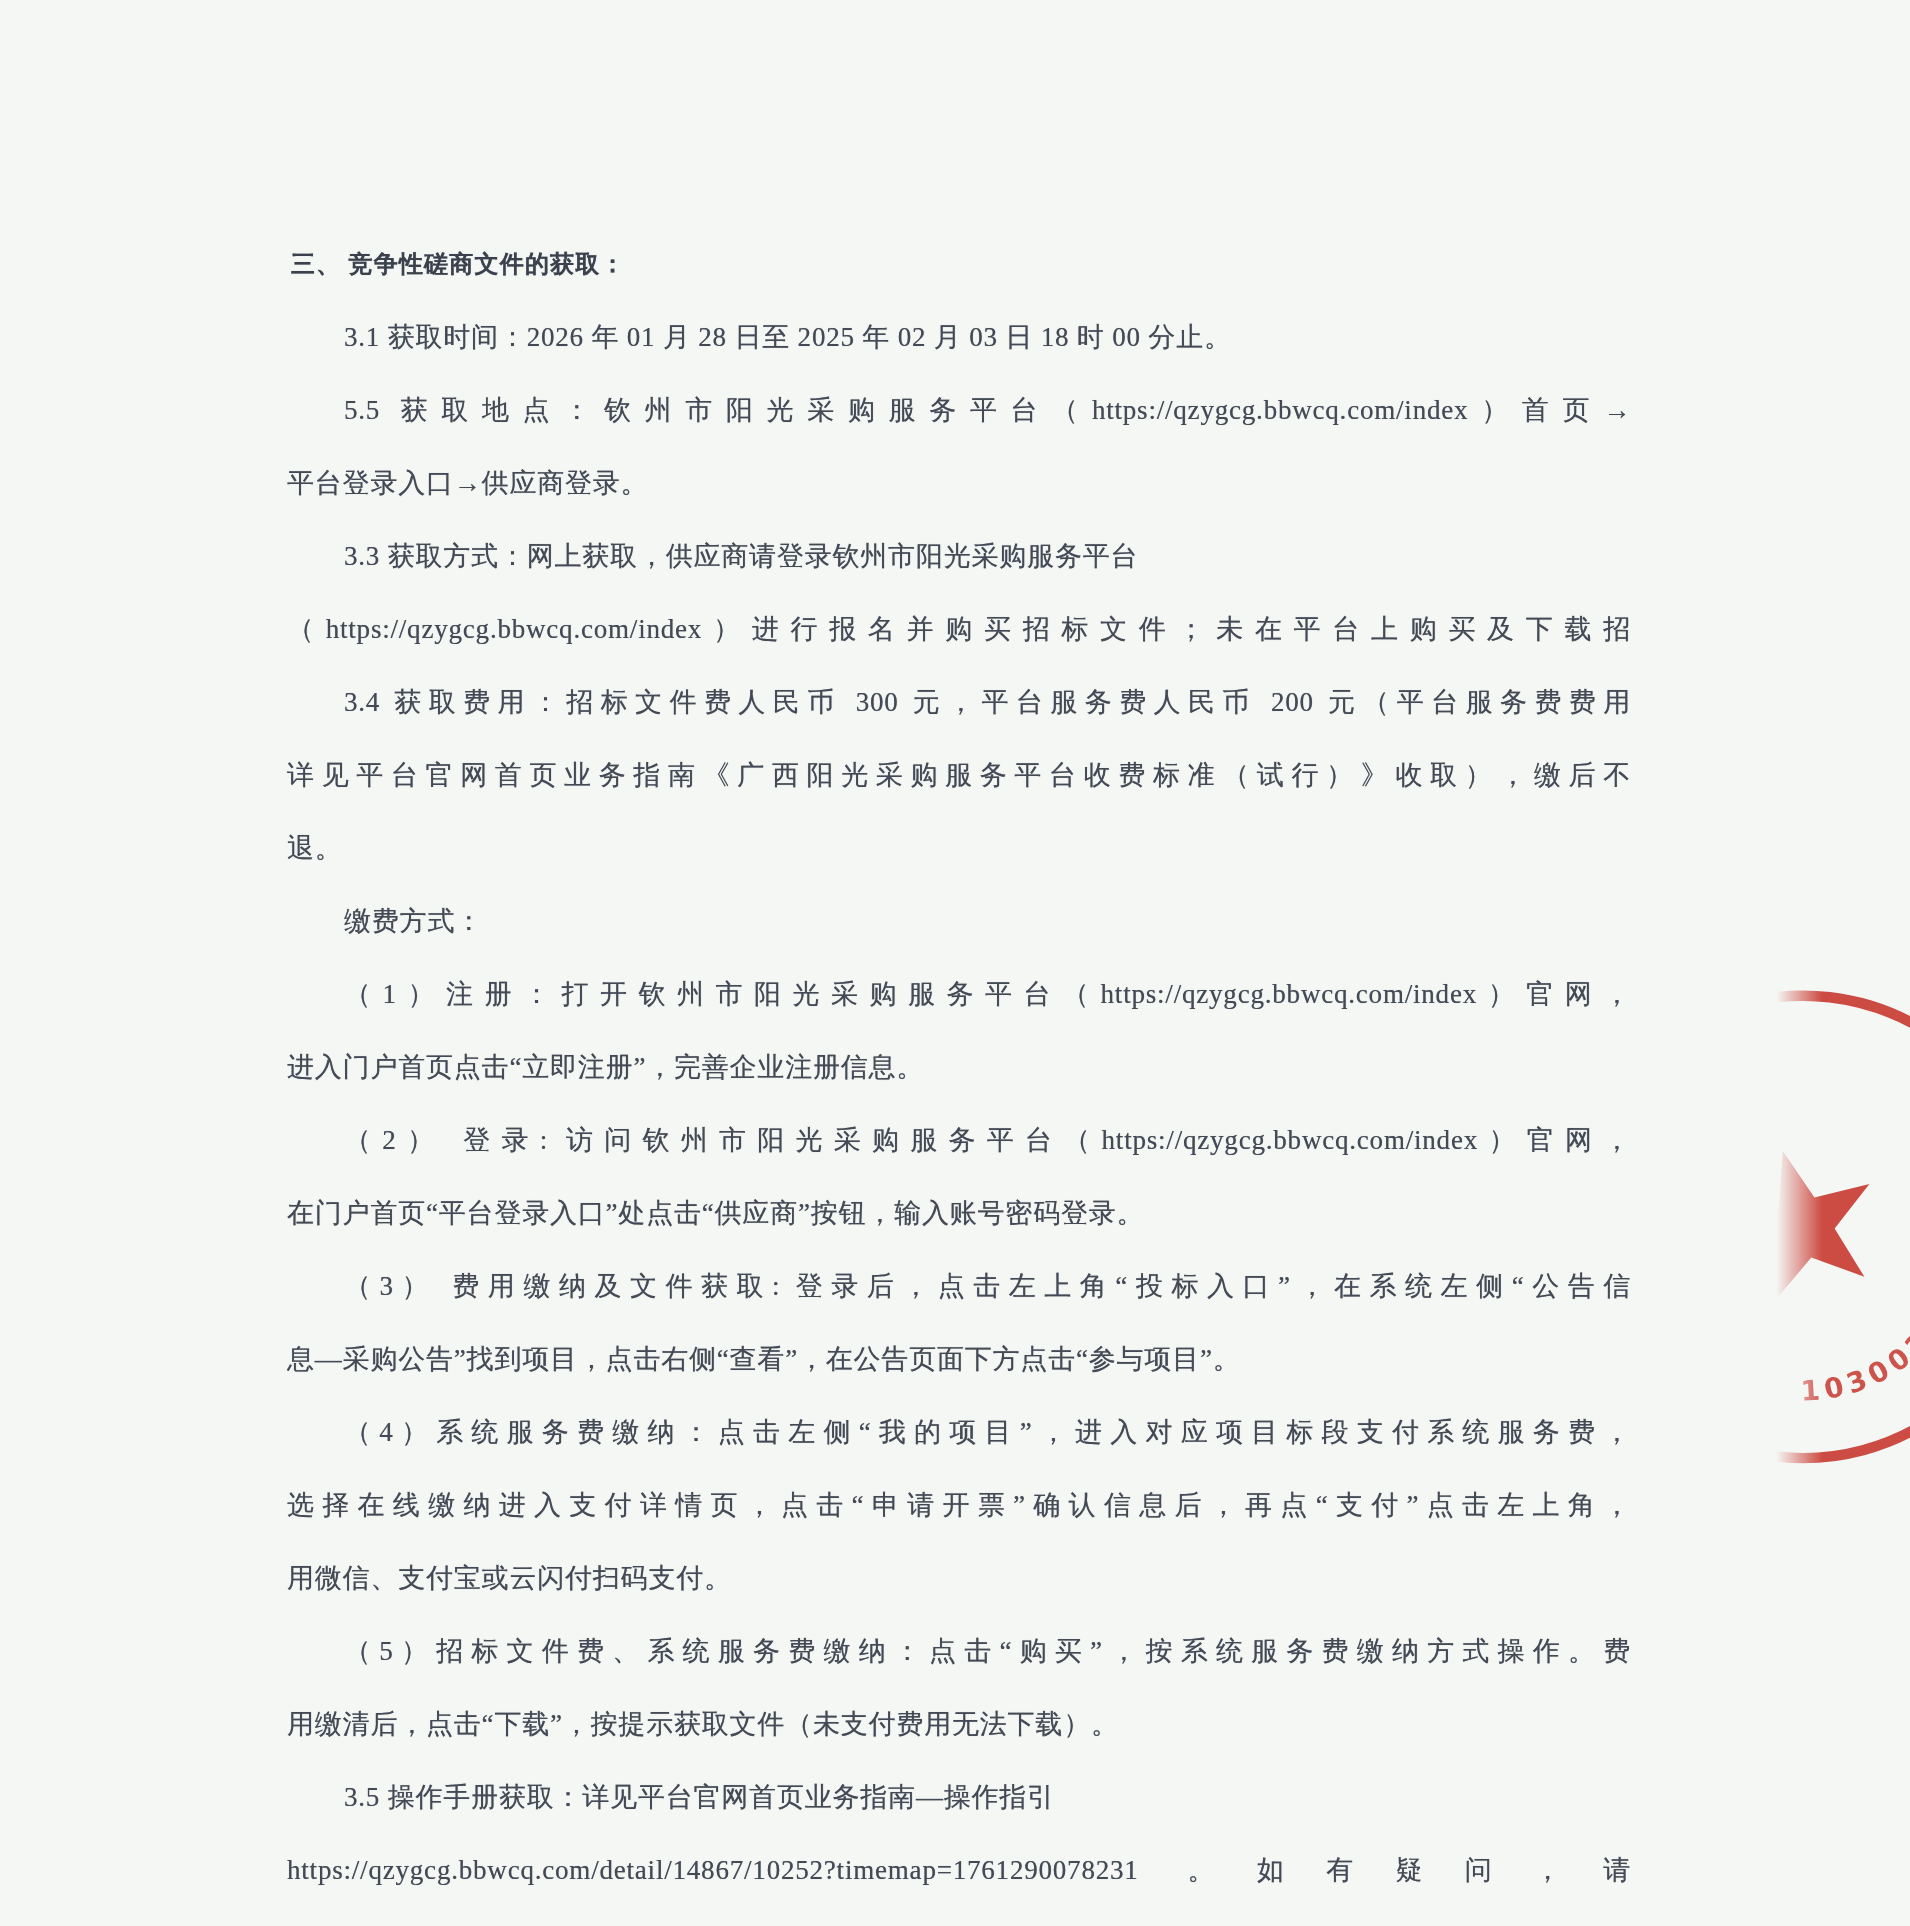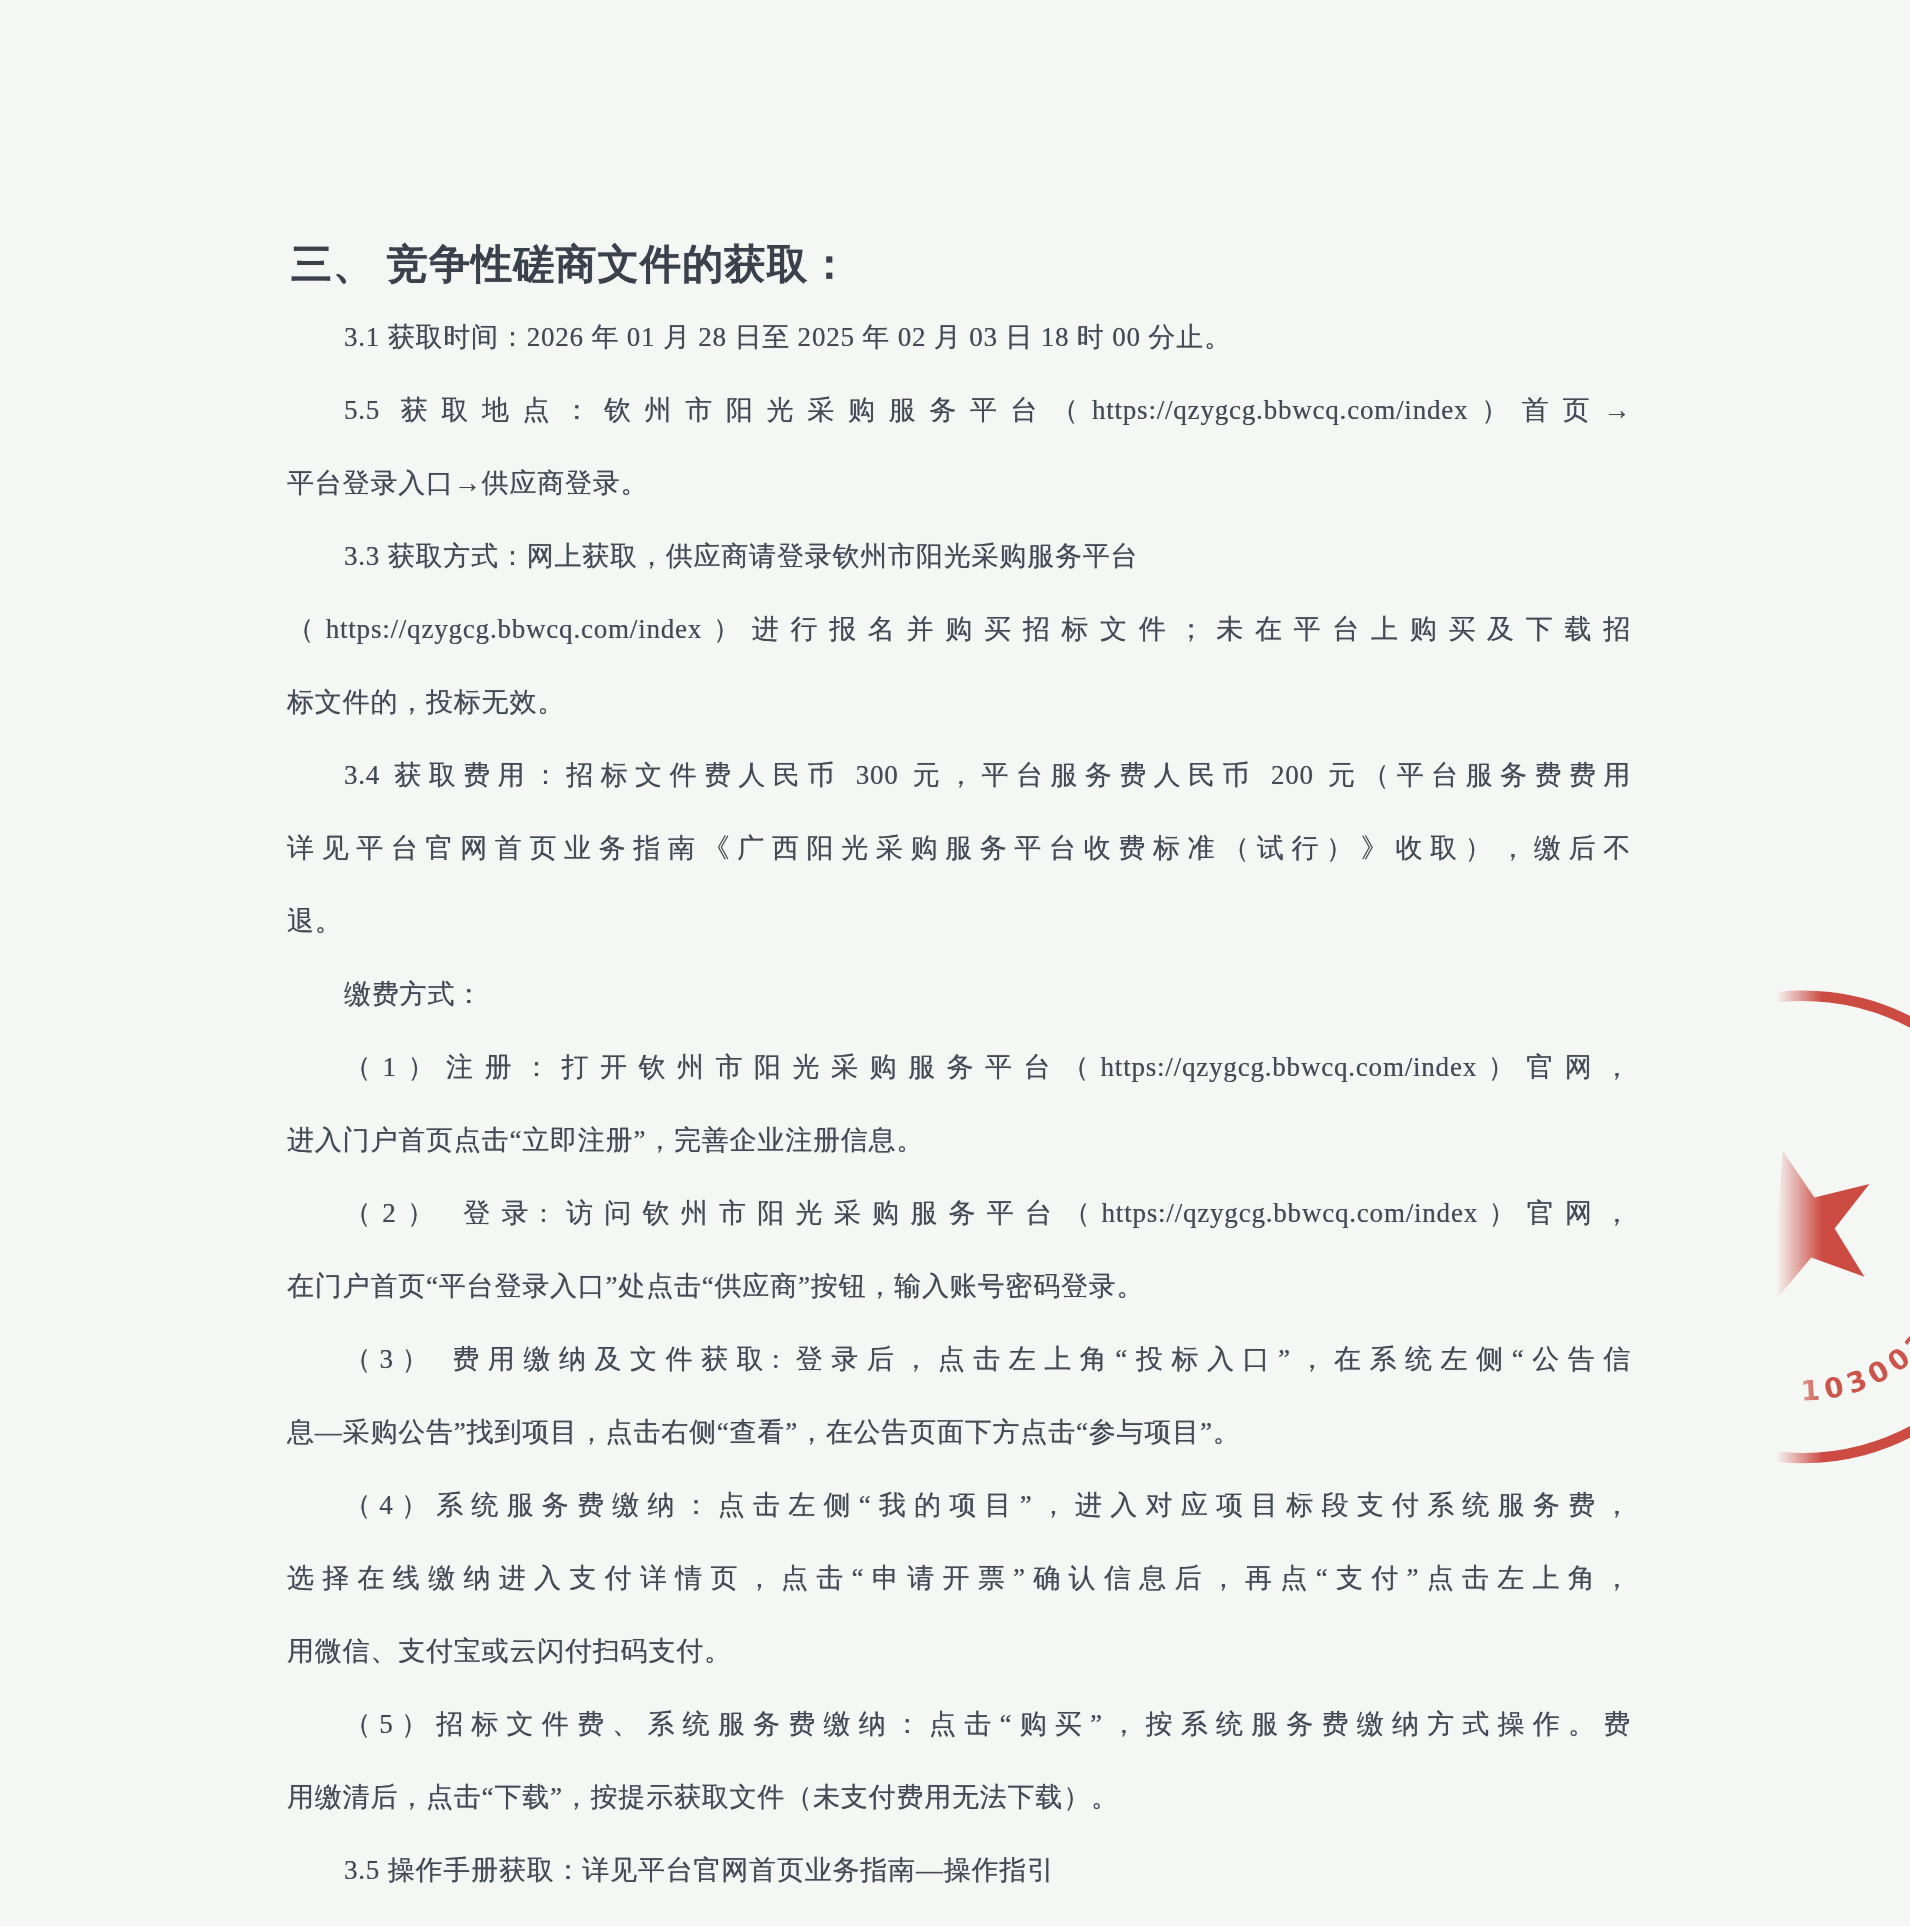--- a/index.html
+++ b/index.html
@@ -11,21 +11,21 @@
   }
   .doc{
     position:absolute;left:287px;top:228px;width:1344px;
   }
   .line{
     height:73px;line-height:73px;font-size:27px;letter-spacing:0.8px;
     white-space:nowrap;
     text-shadow:0 0 0.8px rgba(65,72,84,.42), 0.2px 0.2px 0.6px rgba(65,72,84,.28);
   }
   .line.heading{
-    font-weight:bold;font-size:41px;letter-spacing:1.2px;padding-left:3.9px;color:#3a414c;
+    font-weight:bold;font-size:24px;letter-spacing:1.2px;padding-left:3.9px;color:#3a414c;
   }
   .line.para{padding-left:57px;}
   .line.cont{padding-left:0;}
   .line.just{
     white-space:normal;
     text-align:justify;
     text-align-last:justify;
   }
   .seal{
     position:absolute;left:1649px;top:963px;width:262px;height:524px;
@@ -42,21 +42,20 @@
 </head>
 <body style="background: rgb(245, 247, 245); color: rgb(67, 74, 85);">
 
 <div class="doc">
     <div class="line heading">三、 竞争性磋商文件的获取：</div>
     <div class="line para">3.1 获取时间：2026 年 01 月 28 日至 2025 年 02 月 03 日 18 时 00 分止。</div>
     <div class="line para just">5.5 获取地点：钦州市阳光采购服务平台（https://qzygcg.bbwcq.com/index）首页→</div>
     <div class="line cont">平台登录入口→供应商登录。</div>
     <div class="line para">3.3 获取方式：网上获取，供应商请登录钦州市阳光采购服务平台</div>
     <div class="line cont just">（https://qzygcg.bbwcq.com/index）进行报名并购买招标文件；未在平台上购买及下载招</div>
-    <div class="line cont">标文件的，投标无效。</div>
     <div class="line para just">3.4 获取费用：招标文件费人民币 300 元，平台服务费人民币 200 元（平台服务费费用</div>
     <div class="line cont just">详见平台官网首页业务指南《广西阳光采购服务平台收费标准（试行）》收取），缴后不</div>
     <div class="line cont">退。</div>
     <div class="line para">缴费方式：</div>
     <div class="line para just">（1）注册：打开钦州市阳光采购服务平台（https://qzygcg.bbwcq.com/index）官网，</div>
     <div class="line cont">进入门户首页点击“立即注册”，完善企业注册信息。</div>
     <div class="line para just">（2） 登录: 访问钦州市阳光采购服务平台（https://qzygcg.bbwcq.com/index）官网，</div>
     <div class="line cont">在门户首页“平台登录入口”处点击“供应商”按钮，输入账号密码登录。</div>
     <div class="line para just">（3） 费用缴纳及文件获取: 登录后，点击左上角“投标入口”，在系统左侧“公告信</div>
     <div class="line cont">息—采购公告”找到项目，点击右侧“查看”，在公告页面下方点击“参与项目”。</div>

